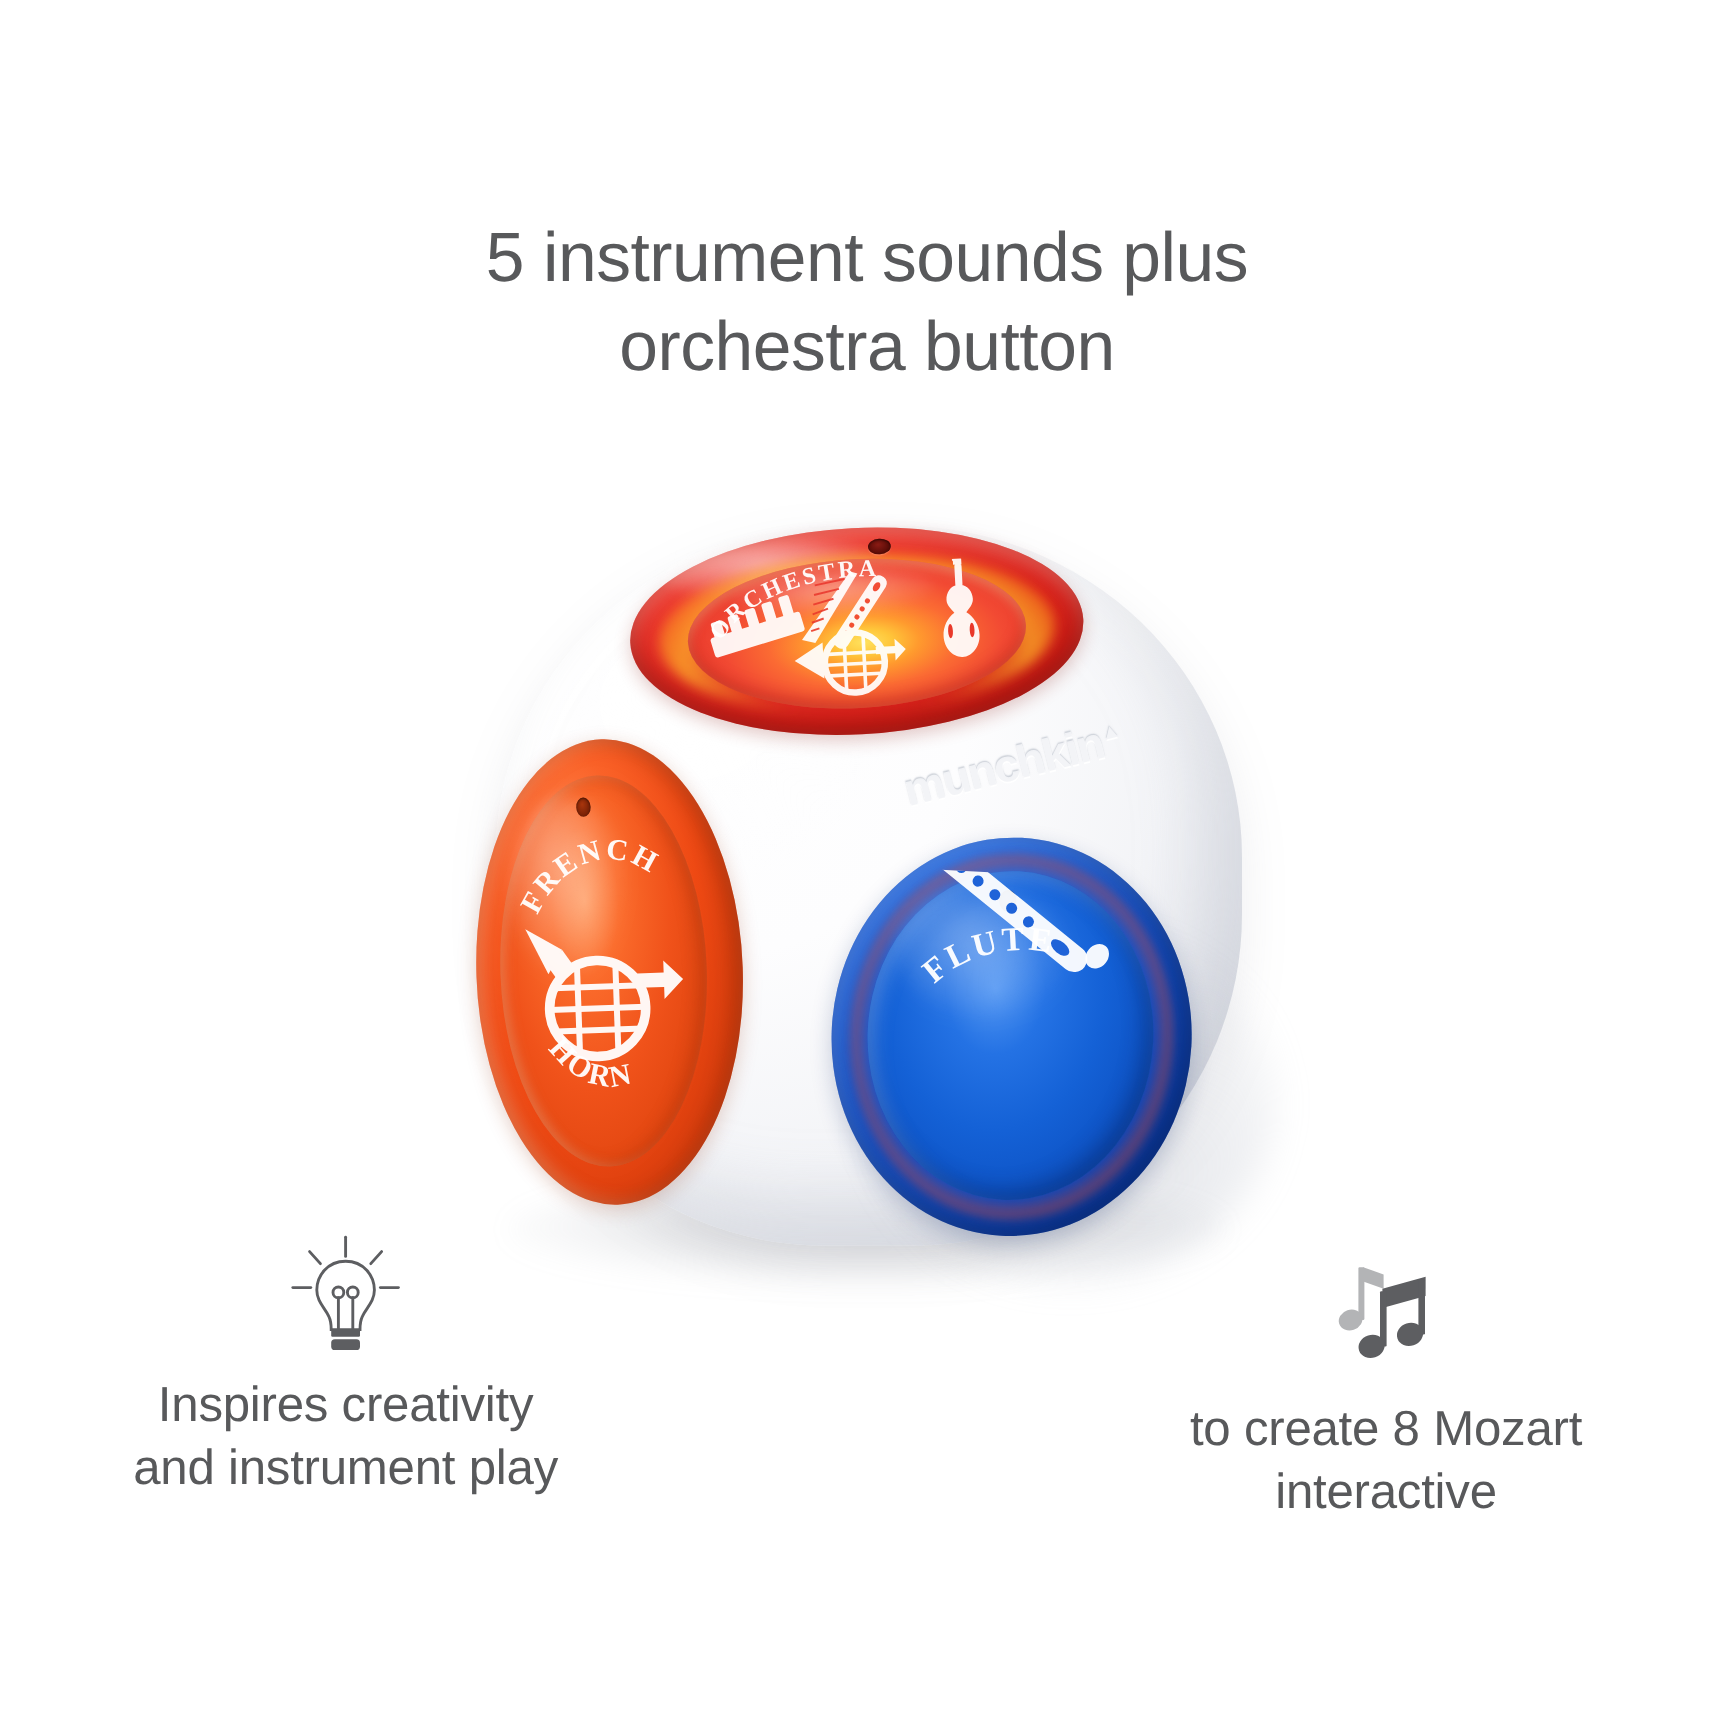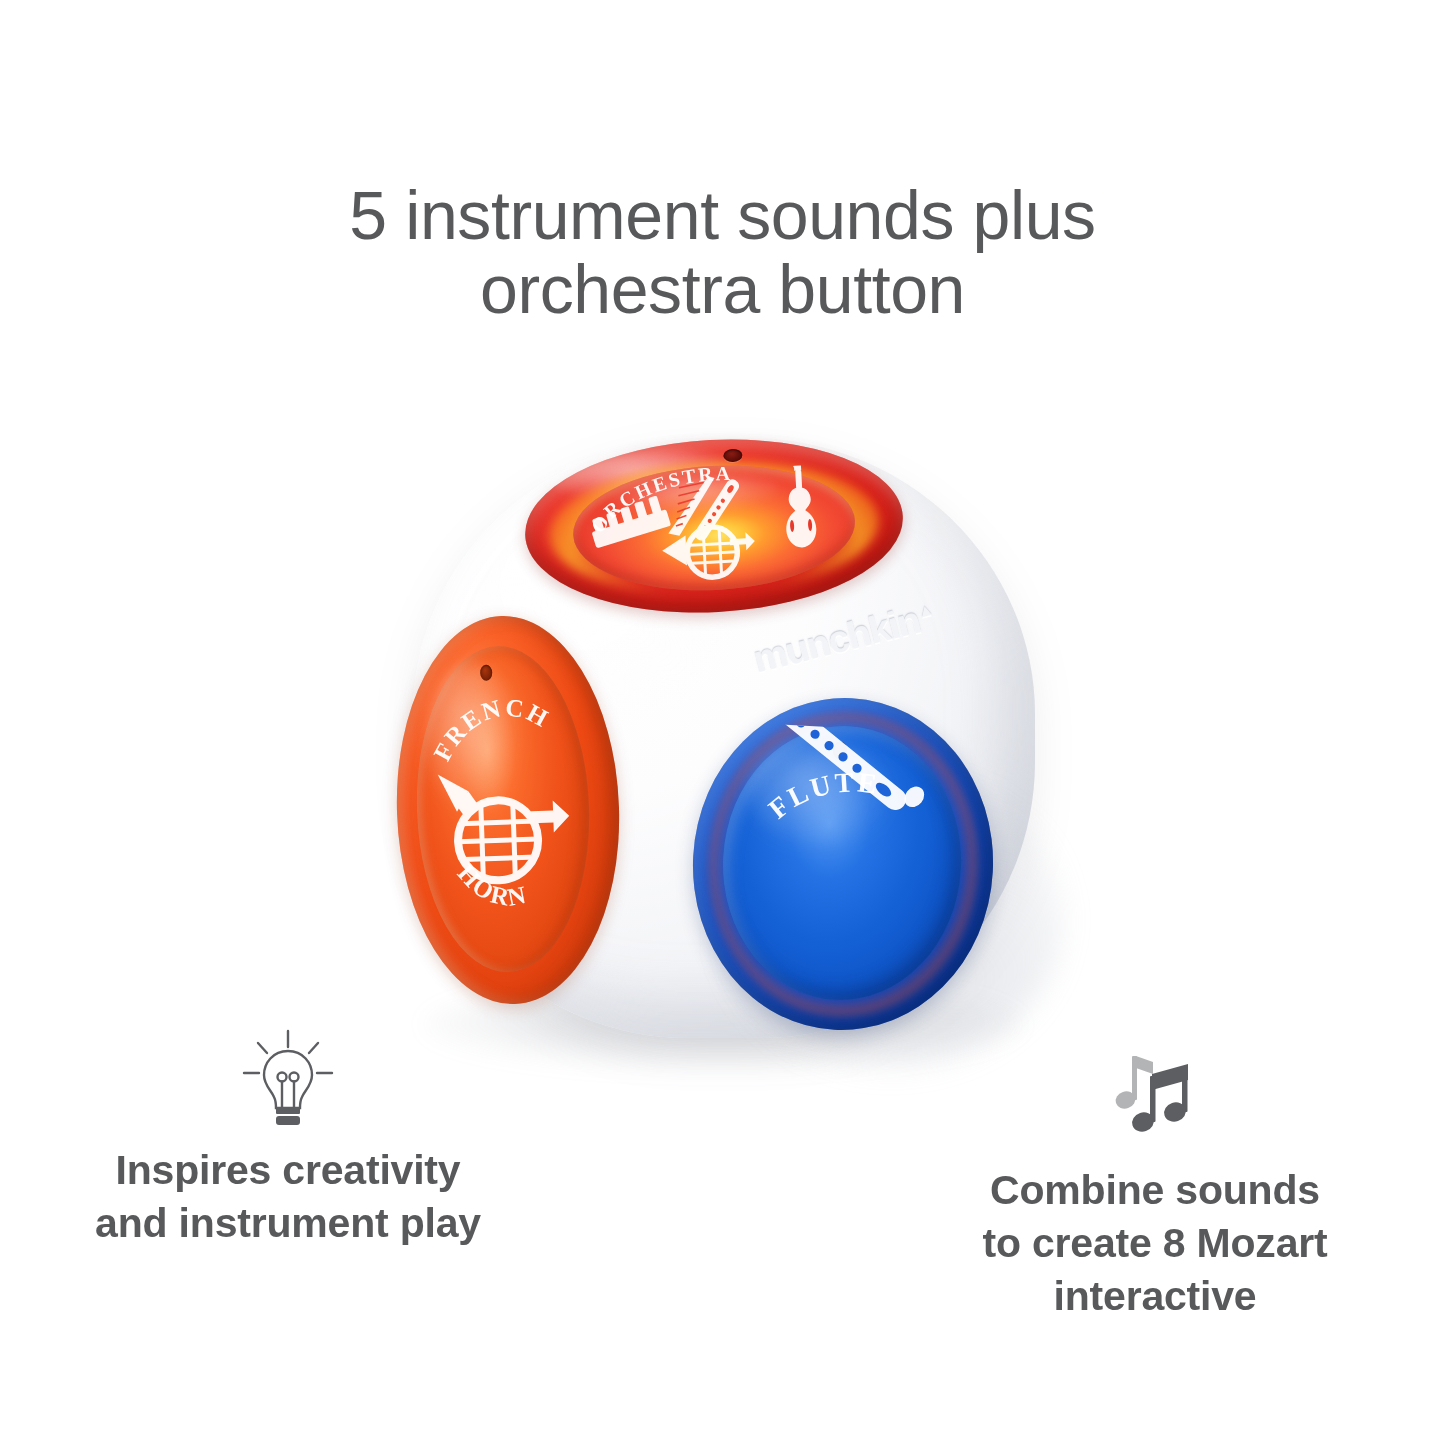--- a/index.html
+++ b/index.html
@@ -17,21 +17,21 @@
     -webkit-font-smoothing: antialiased;
   }
 
   
   #headline {
     position: absolute;
     left: 0;
     top: 178px;
     width: 1445px;
     text-align: center;
-    font-size: 68px;
+    font-size: 58px;
     line-height: 74px;
     font-weight: 400;
     color: #58595b;
     letter-spacing: -0.4px;
   }
   #headline .hl-line { display: block; }
 
   
   #product-stage {
     position: absolute;
@@ -343,21 +343,21 @@
     height: 112px;
     margin-bottom: 10px;
     display: flex;
     align-items: flex-end;
     justify-content: center;
   }
   .feature-text {
     font-size: 41px;
     line-height: 53px;
     color: #58595b;
-    font-weight: 700;
+    font-weight: 400;
     letter-spacing: -0.2px;
   }
   .feature-text .ft-line { display: block; }
 </style>
 </head>
 <body>
 
 <div id="headline">
   <span class="hl-line">5 instrument sounds plus</span>
   <span class="hl-line">orchestra button</span>
@@ -571,17 +571,16 @@
       <g fill="#5d5e61">
         <path d="M 56,24 L 92,14 L 92,30 L 56,40 Z"></path>
         <rect x="54" y="26" width="5.5" height="46" rx="1"></rect>
         <rect x="86" y="16" width="5.5" height="46" rx="1"></rect>
         <ellipse cx="47" cy="72" rx="11" ry="9.5" transform="rotate(-18 47 72)"></ellipse>
         <ellipse cx="79" cy="62" rx="11" ry="9.5" transform="rotate(-18 79 62)"></ellipse>
       </g>
     </svg>
   </div>
   <div class="feature-text">
-    <span class="ft-line">Combine sounds</span>
     <span class="ft-line">to create 8 Mozart</span>
     <span class="ft-line">interactive</span>
   </div>
 </div>
 
 </body></html>

